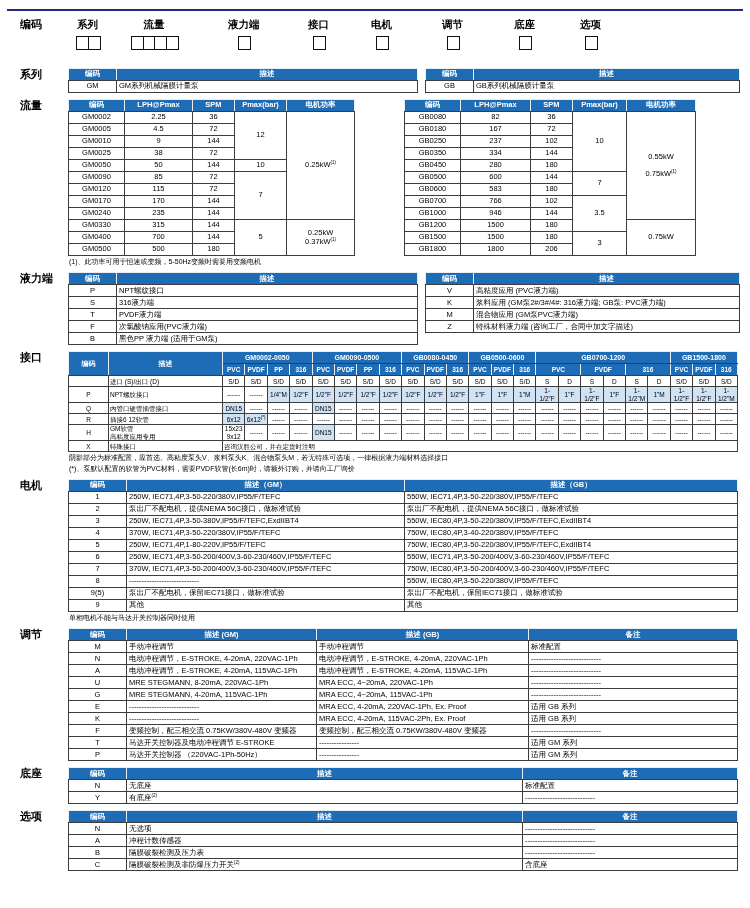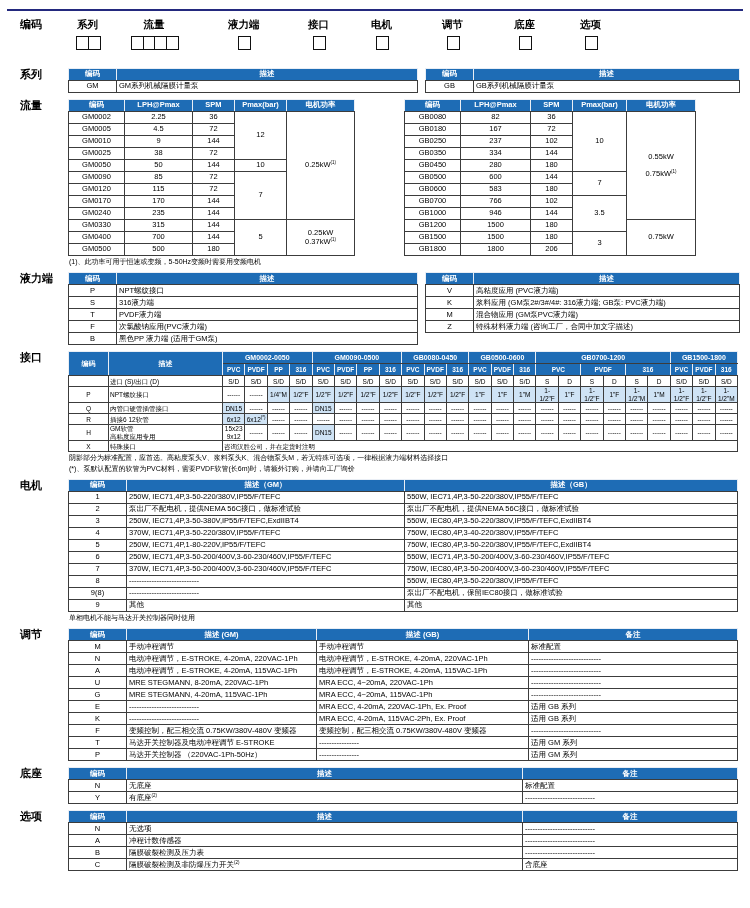--- a/index.html
+++ b/index.html
@@ -666,23 +666,23 @@
               <td>7</td>
               <td class="l">370W, IEC71,4P,3-50-200/400V,3-60-230/460V,IP55/F/TEFC</td>
               <td class="l">750W, IEC80,4P,3-50-200/400V,3-60-230/460V,IP55/F/TEFC</td>
             </tr>
             <tr>
               <td>8</td>
               <td class="l">----------------------------</td>
               <td class="l">550W, IEC80,4P,3-50-220/380V,IP55/F/TEFC</td>
             </tr>
             <tr>
-              <td>9(8)</td>
-              <td class="l">----------------------------</td>
-              <td class="l">泵出厂不配电机，保留IEC80接口，做标准试验</td>
+              <td>9(5)</td>
+              <td class="l">泵出厂不配电机，保留IEC71接口，做标准试验</td>
+              <td class="l">泵出厂不配电机，保留IEC71接口，做标准试验</td>
             </tr>
             <tr>
               <td>9</td>
               <td class="l">其他</td>
               <td class="l">其他</td>
             </tr>
           </tbody>
         </table>
       <div class="footnote">单相电机不能与马达开关控制器同时使用</div>
     </div>

